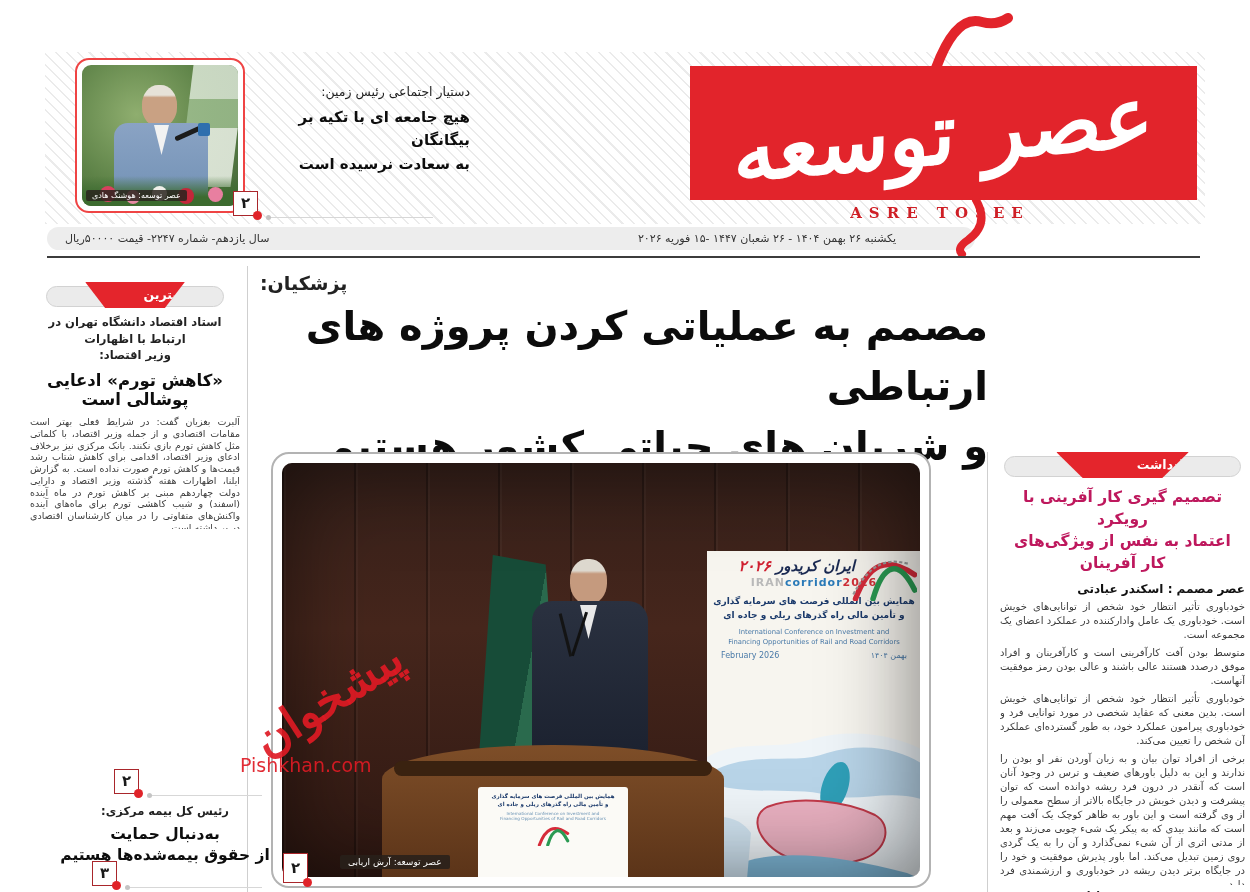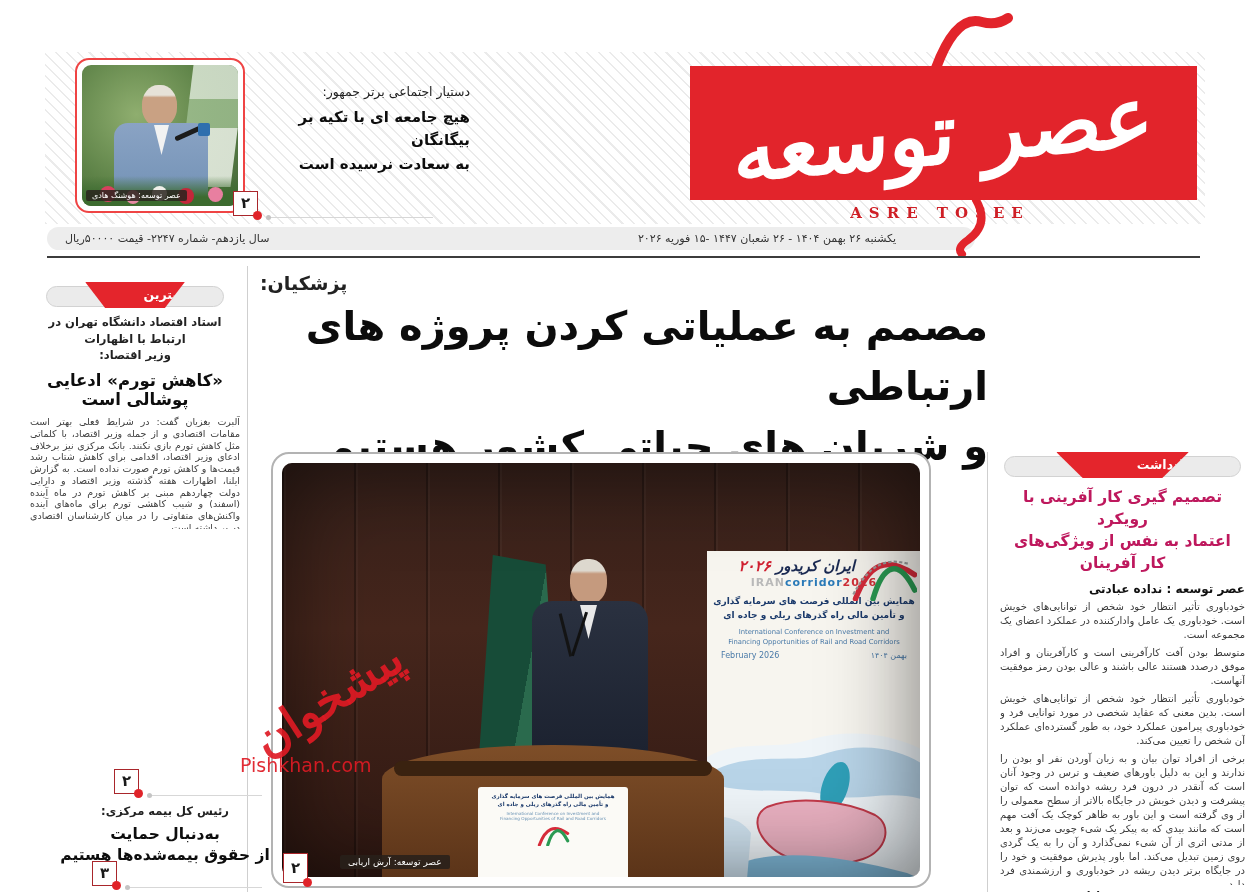--- a/index.html
+++ b/index.html
@@ -157,21 +157,21 @@
       <span class="fl" style="left:44px;bottom:2px;width:14px;height:14px;background:#e88aa4"></span>
       <span class="fl" style="left:70px;bottom:5px;width:15px;height:15px;background:#f0f0ea"></span>
       <span class="fl" style="left:96px;bottom:2px;width:16px;height:16px;background:#c4273a"></span>
       <span class="fl" style="left:126px;bottom:4px;width:15px;height:15px;background:#e87fa0"></span>
       <span class="fl" style="left:152px;bottom:2px;width:14px;height:14px;background:#efd9dd"></span>
       <div class="mini-caption">عصر توسعه: هوشنگ هادی</div>
     </div>
   </div>
 
   <div class="abs top-story">
-    <div class="top-kicker">دستیار اجتماعی برتر جمهور:</div>
+    <div class="top-kicker">دستیار اجتماعی رئیس زمین:</div>
     <div class="top-title ml">هیچ جامعه ای با تکیه بر بیگانگان
 به سعادت نرسیده است</div>
   </div>
   <div class="abs marker" style="left:233px; top:191px; width:200px;">
     <span class="marker-box">۲</span>
     <span class="marker-line"></span>
   </div>
 
   <svg class="abs logo-flourish" viewBox="0 0 84 58">
     <path d="M6,56 Q26,2 52,10 Q66,14 78,6" fill="none" stroke="#e2242b" stroke-width="10" stroke-linecap="round"></path>
@@ -286,21 +286,21 @@
   </div>
 
   <div class="abs note-col">
     <div class="ribbon" style="margin:0 4px;">
       <div class="ribbon-pill"></div>
       <div class="ribbon-red">یادداشت</div>
     </div>
     <div class="note-title ml" style="margin-top:6px;">تصمیم گیری کار آفرینی با رویکرد
 اعتماد به نفس از ویژگی‌های
 کار آفرینان</div>
-    <div class="note-byline" style="margin-top:8px;">عصر توسعه : نداده عبادتی</div>
+    <div class="note-byline" style="margin-top:8px;">عصر مصمم : اسکندر عبادتی</div>
     <div class="note-body" style="height:285px; margin-top:4px;">
       <p>خودباوری تأثیر انتظار خود شخص از توانایی‌های خویش است. خودباوری یک عامل وادارکننده در عملکرد اعضای یک مجموعه است.</p>
       <p>متوسط بودن آفت کارآفرینی است و کارآفرینان و افراد موفق درصدد هستند عالی باشند و عالی بودن رمز موفقیت آنهاست.</p>
       <p>خودباوری تأثیر انتظار خود شخص از توانایی‌های خویش است. بدین معنی که عقاید شخصی در مورد توانایی فرد و خودباوری پیرامون عملکرد خود، به طور گسترده‌ای عملکرد آن شخص را تعیین می‌کند.</p>
       <p>برخی از افراد توان بیان و به زبان آوردن نفر او بودن را ندارند و این به دلیل باورهای ضعیف و ترس در وجود آنان است که آنقدر در درون فرد ریشه دوانده است که توان پیشرفت و دیدن خویش در جایگاه بالاتر از سطح معمولی را از وی گرفته است و این باور به ظاهر کوچک یک آفت مهم است که مانند بیدی که به پیکر یک شیء چوبی می‌زند و بعد از مدتی اثری از آن شیء نمی‌گذارد و آن را به یک گردی روی زمین تبدیل می‌کند. اما باور پذیرش موفقیت و خود را در جایگاه برتر دیدن ریشه در خودباوری و ارزشمندی فرد دارد.</p>
     </div>
     <div class="note-footer" style="margin-top:4px;">ادامه در صفحه بعد</div>
   </div>
 
 </div>

